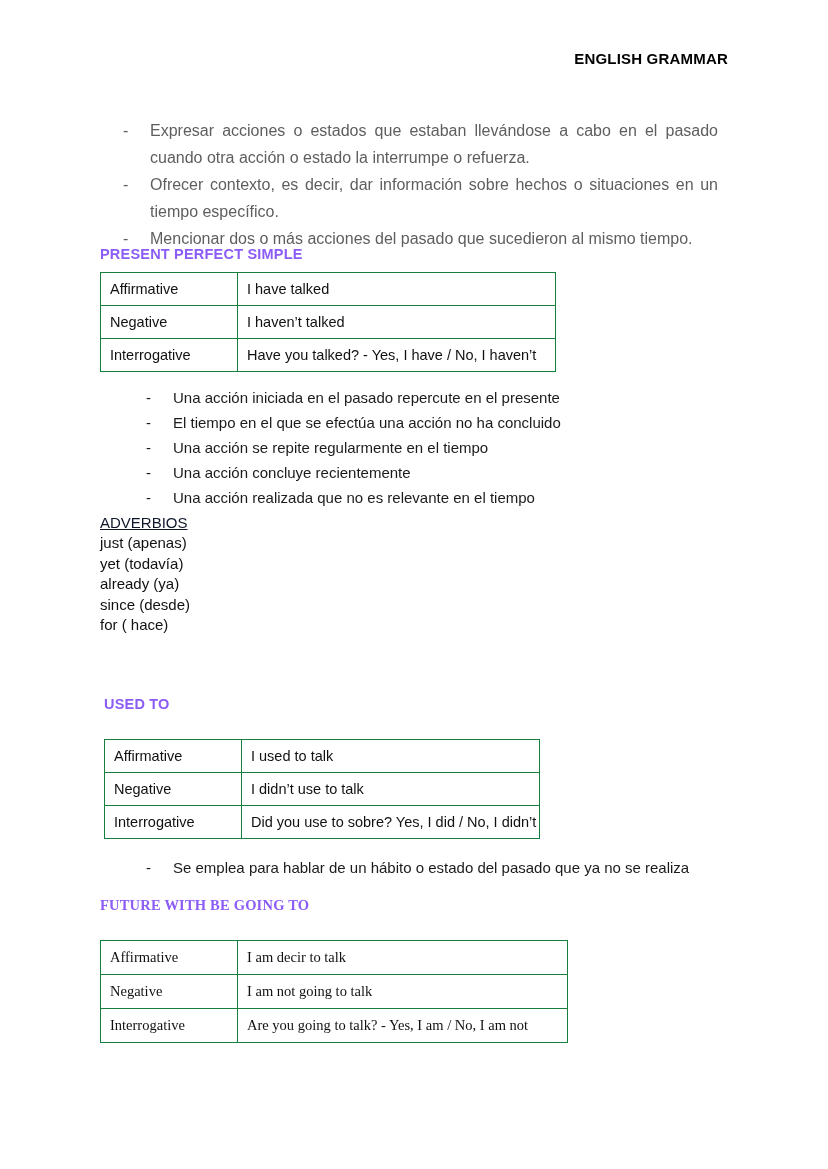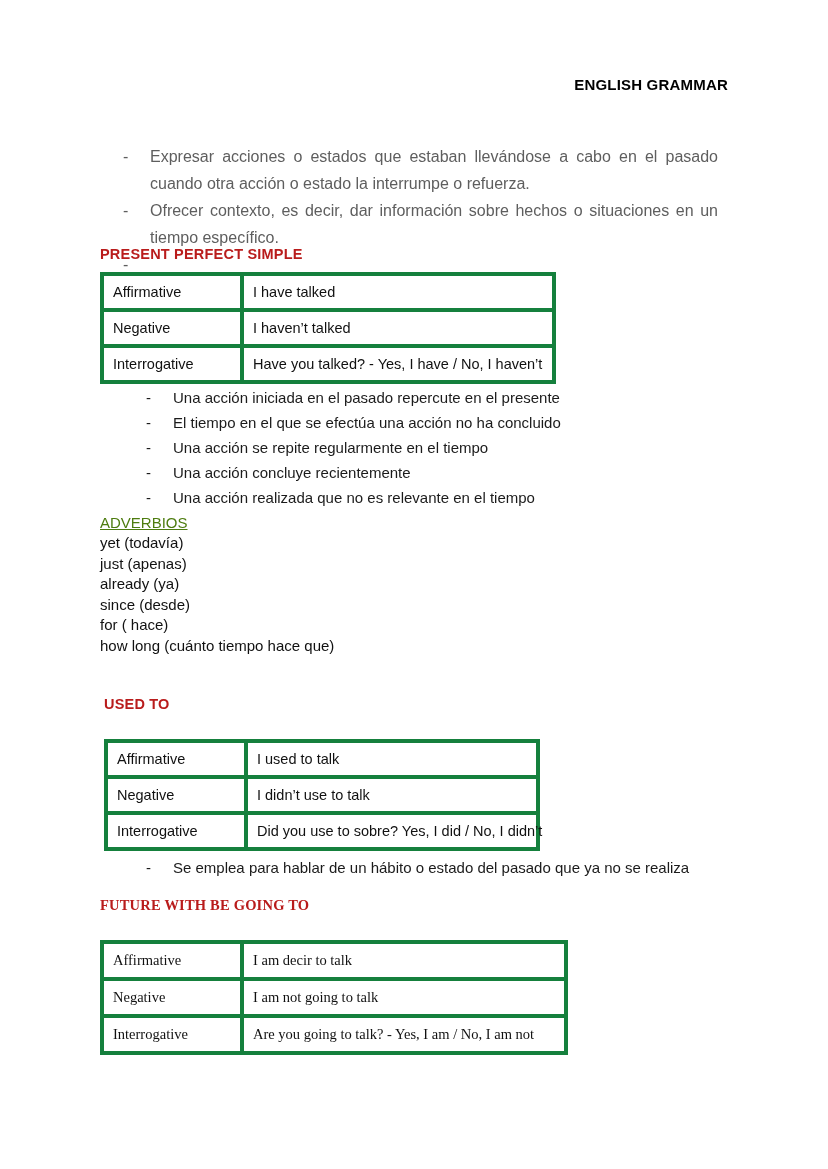--- a/index.html
+++ b/index.html
@@ -25,21 +25,20 @@
   }
 
   
   .doc-header {
     text-align: right;
     font-size: 15px;
     font-weight: bold;
     letter-spacing: 0.2px;
     padding-top: 50px;
     color: #000;
-    margin-top: 26px;
   }
 
   
   .bullets {
     list-style: none;
     margin: 0;
     padding: 0;
   }
   .bullets li {
     position: relative;
@@ -67,45 +66,45 @@
   .intro-list {
     margin-top: 50px;
     padding-right: 10px;
   }
 
   
   .section-heading {
     font-size: 14.5px;
     font-weight: bold;
     letter-spacing: 0.2px;
-    color: #b91c1c;
+    color: #8b5cf6;
   }
 
   
   table.conj {
     border-collapse: collapse;
     table-layout: fixed;
     margin: 0;
   }
   table.conj td {
-    border: 4px solid #15803d;
+    border: 1px solid #15803d;
     font-size: 14.5px;
     color: #111;
     padding: 8px 9px;
     height: 16px;
     vertical-align: middle;
     white-space: nowrap;
   }
   table.conj td.label-col { width: 118px; }
 
   
   .adverbs-title {
     font-size: 15px;
     text-decoration: underline;
-    color: #4d7c0f;
+    color: #0f172a;
     line-height: 21px;
   }
   .adverbs-list {
     list-style: none;
     margin: 0;
     padding: 0;
   }
   .adverbs-list li {
     font-size: 15px;
     line-height: 20.5px;
@@ -127,20 +126,21 @@
     <li>
       <span class="dash">-</span>
       <span>Expresar acciones o estados que estaban llevándose a cabo en el pasado cuando otra acción o estado la interrumpe o refuerza.</span>
     </li>
     <li>
       <span class="dash">-</span>
       <span>Ofrecer contexto, es decir, dar información sobre hechos o situaciones en un tiempo específico.</span>
     </li>
     <li>
       <span class="dash">-</span>
+      <span>Mencionar dos o más acciones del pasado que sucedieron al mismo tiempo.</span>
     </li>
   </ul>
 
   <div class="blk" style="left:100px; top:246px;">
     <div class="section-heading">PRESENT PERFECT SIMPLE</div>
     <table class="conj" style="width:456px; margin-top:10px;">
       <tbody>
         <tr>
           <td class="label-col">Affirmative</td>
           <td>I have talked</td>
@@ -176,26 +176,25 @@
     </li>
     <li>
       <span class="dash">-</span>
       <span>Una acción realizada que no es relevante en el tiempo</span>
     </li>
   </ul>
 
   <div class="blk" style="left:100px; top:512px;">
     <div class="adverbs-title">ADVERBIOS</div>
     <ul class="adverbs-list">
+      <li>just (apenas)</li>
       <li>yet (todavía)</li>
-      <li>just (apenas)</li>
       <li>already (ya)</li>
       <li>since (desde)</li>
       <li>for ( hace)</li>
-      <li>how long (cuánto tiempo hace que)</li>
     </ul>
   </div>
 
   <div class="blk" style="left:104px; top:696px;">
     <div class="section-heading">USED TO</div>
     <table class="conj" style="width:436px; margin-top:27px;">
       <tbody>
         <tr>
           <td class="label-col">Affirmative</td>
           <td>I used to talk</td>

